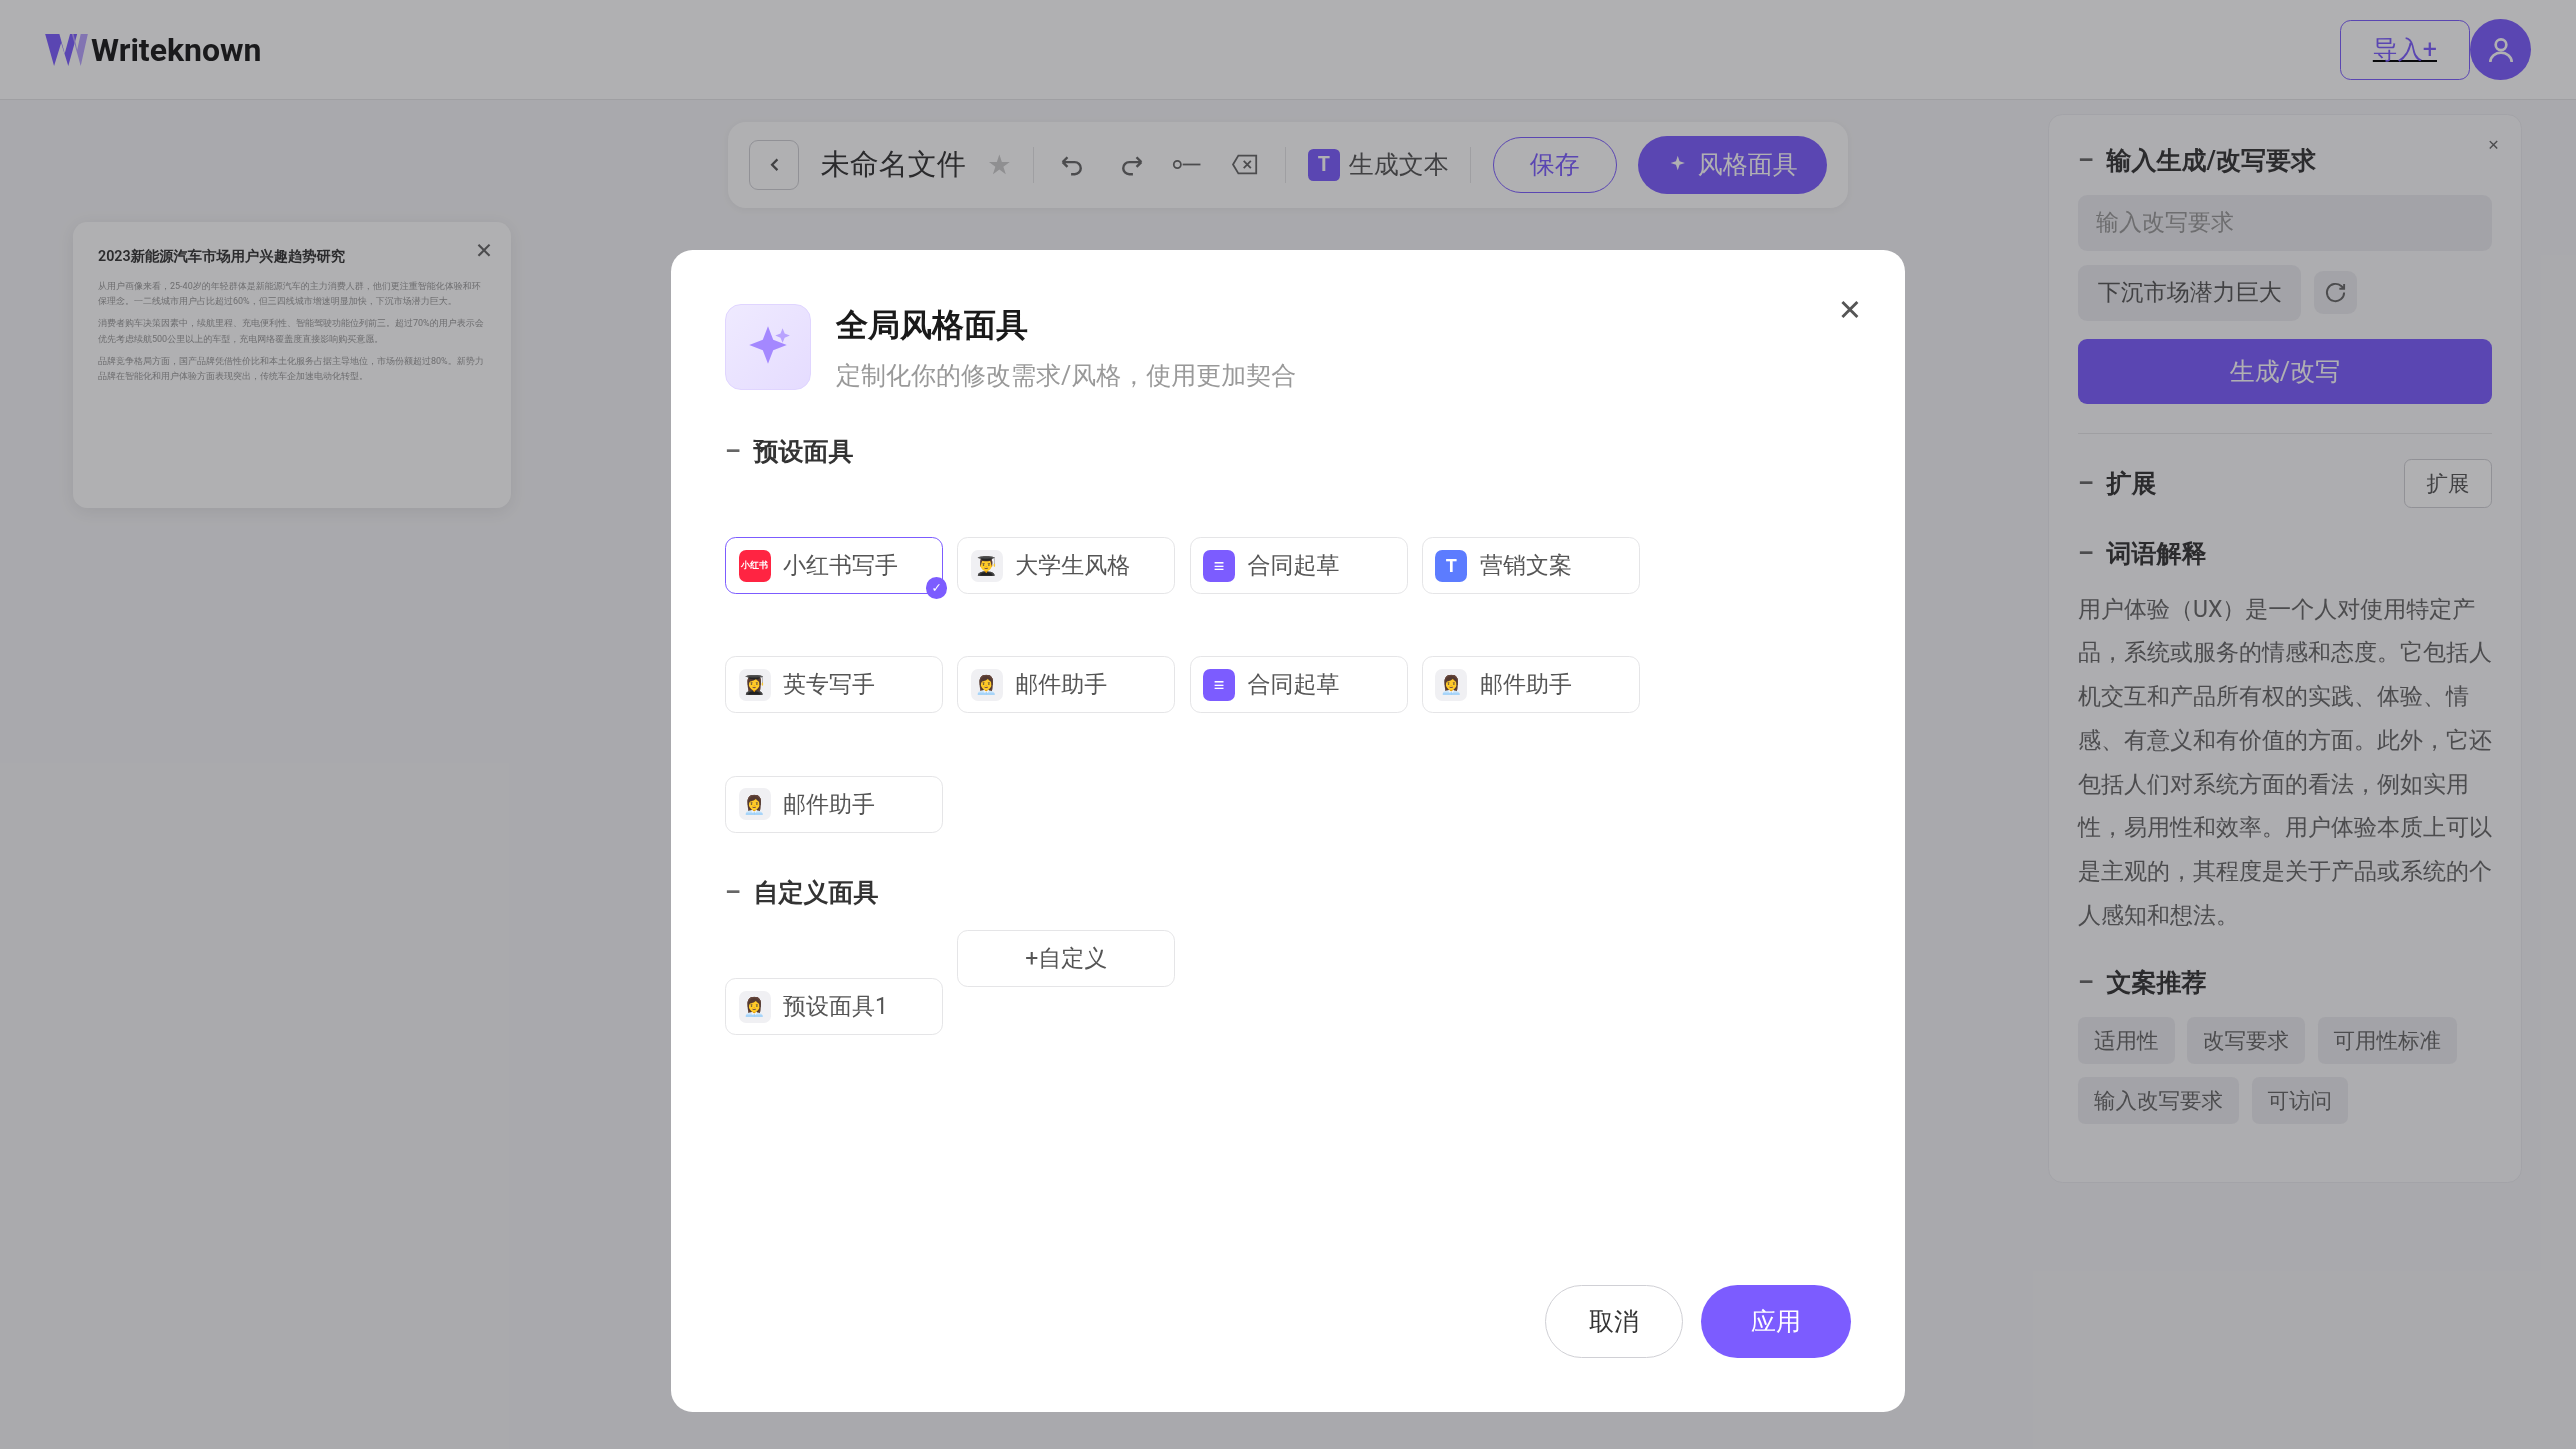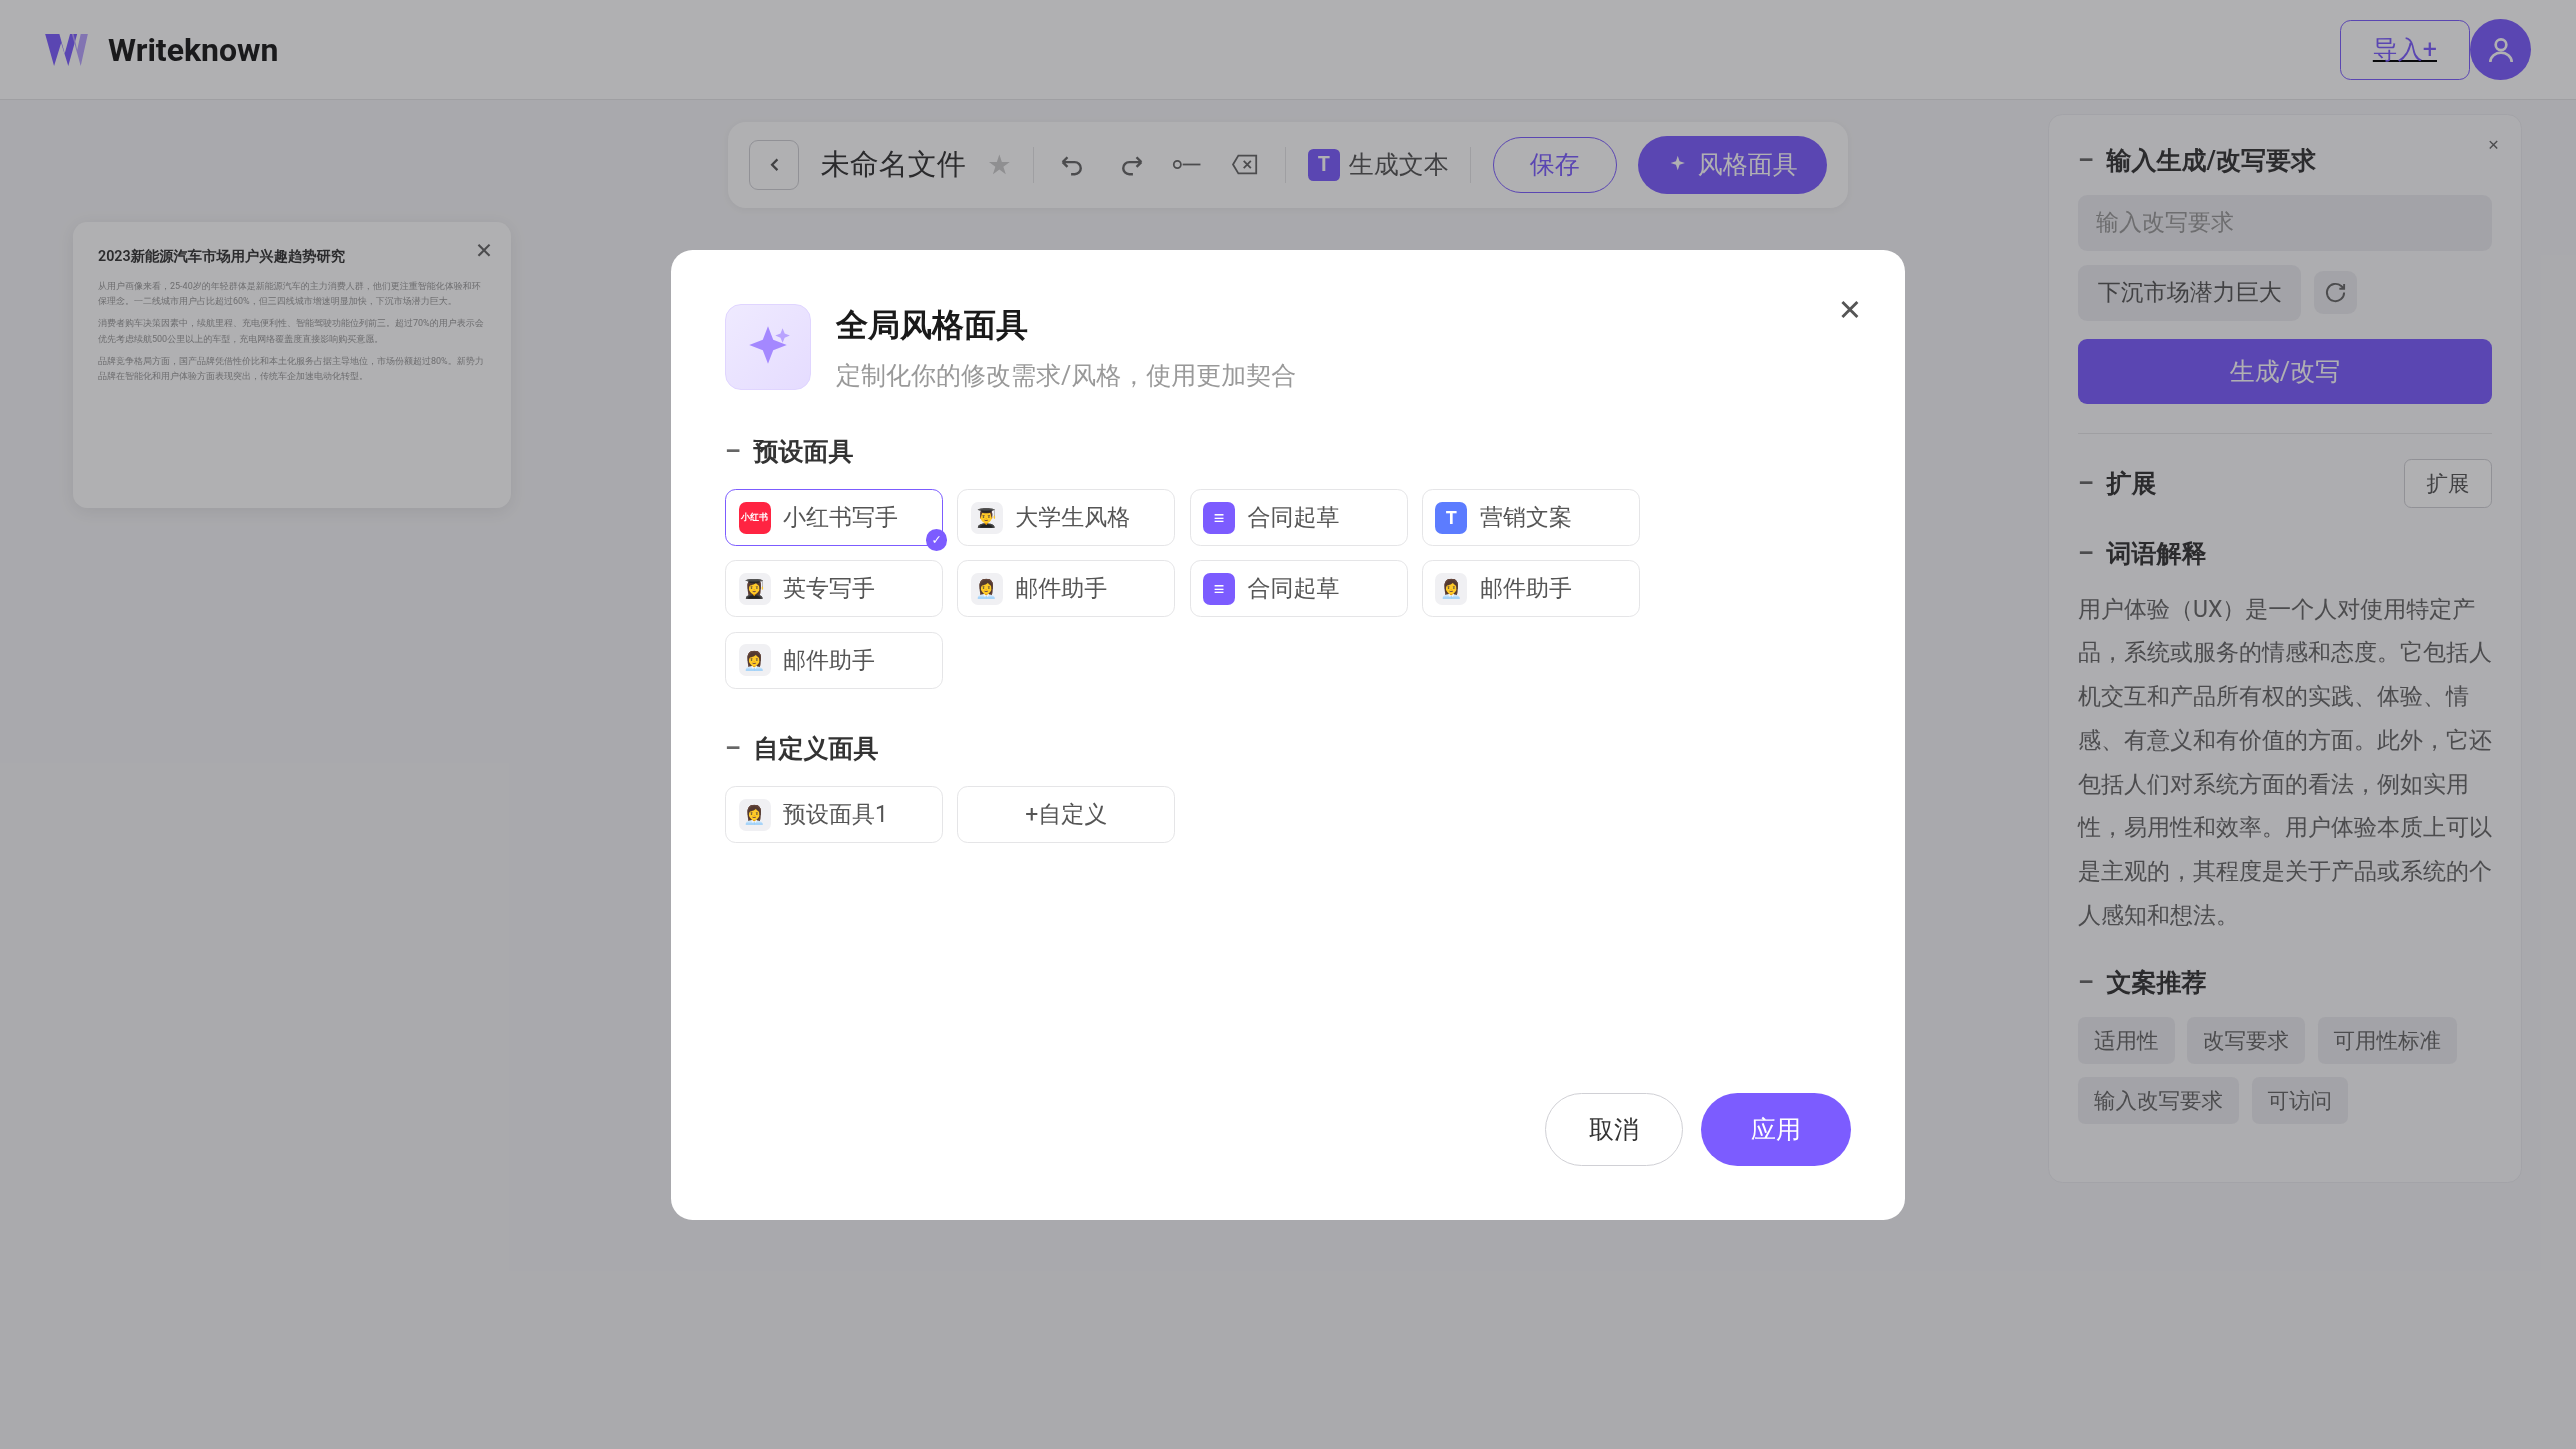--- a/index.html
+++ b/index.html
@@ -21,21 +21,21 @@
       background: #fff;
       border-bottom: 0.9px solid #e5e5e7;
       display: flex;
       align-items: center;
       padding: 0 45px;
       justify-content: space-between;
     }
     .logo {
       display: flex;
       align-items: center;
-      gap: 20px;
+      gap: 3px;
       font-size: 32px;
       font-weight: 700;
       color: #1a1a1a;
     }
     .logo-mark {
       width: 43px;
       height: 32px;
     }
     .header-right {
       display: flex;
@@ -370,20 +370,21 @@
       height: 57px;
       border: 0.9px solid #e5e5e7;
       border-radius: 10.7px;
       display: flex;
       align-items: center;
       padding: 0 12.5px;
       gap: 12.5px;
       cursor: pointer;
       position: relative;
       background: #fff;
+      margin-top: 48px;
     }
     .mask-item.selected {
       border: 1.8px solid #7c5cff;
     }
     .mask-check {
       position: absolute;
       right: -5.4px;
       bottom: -5.4px;
       width: 21.5px;
       height: 21.5px;

